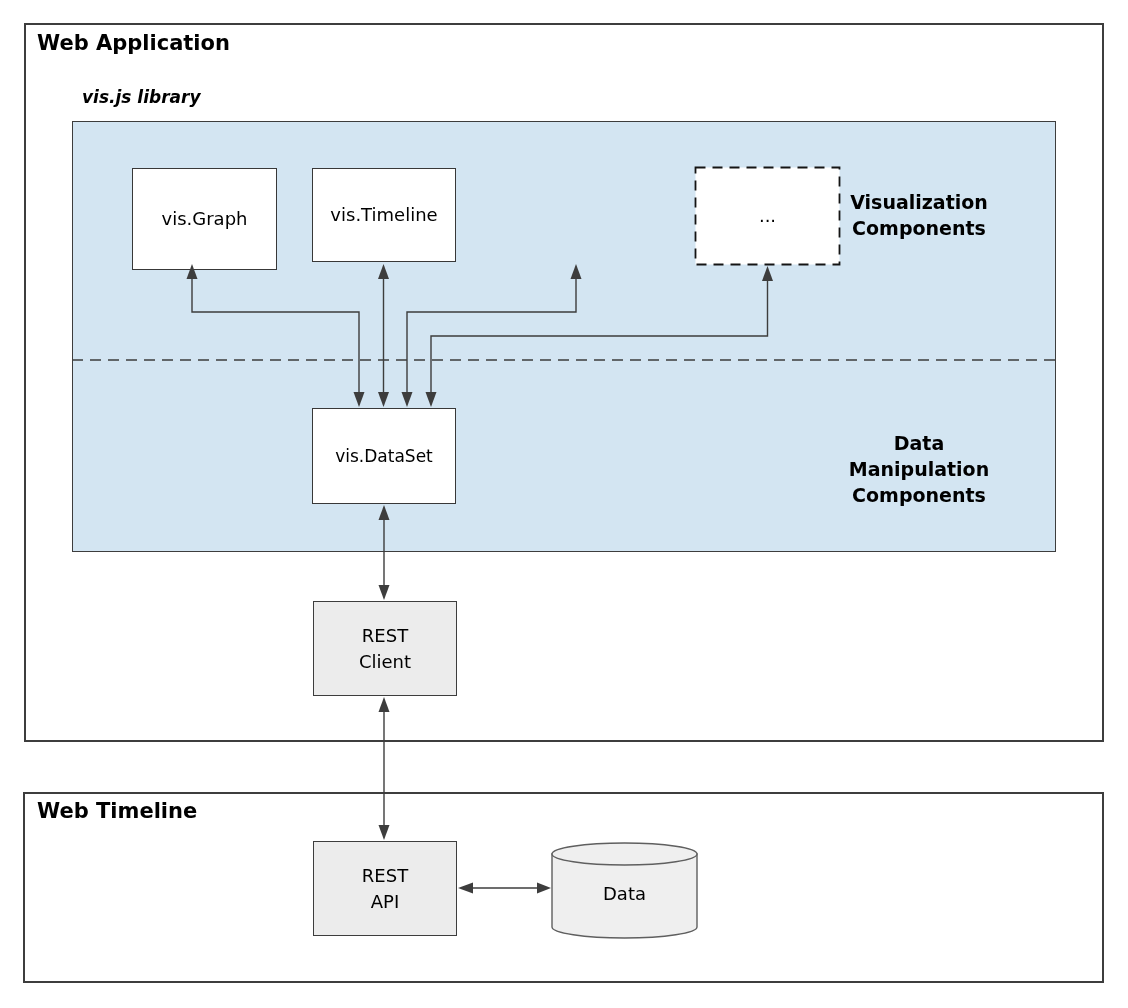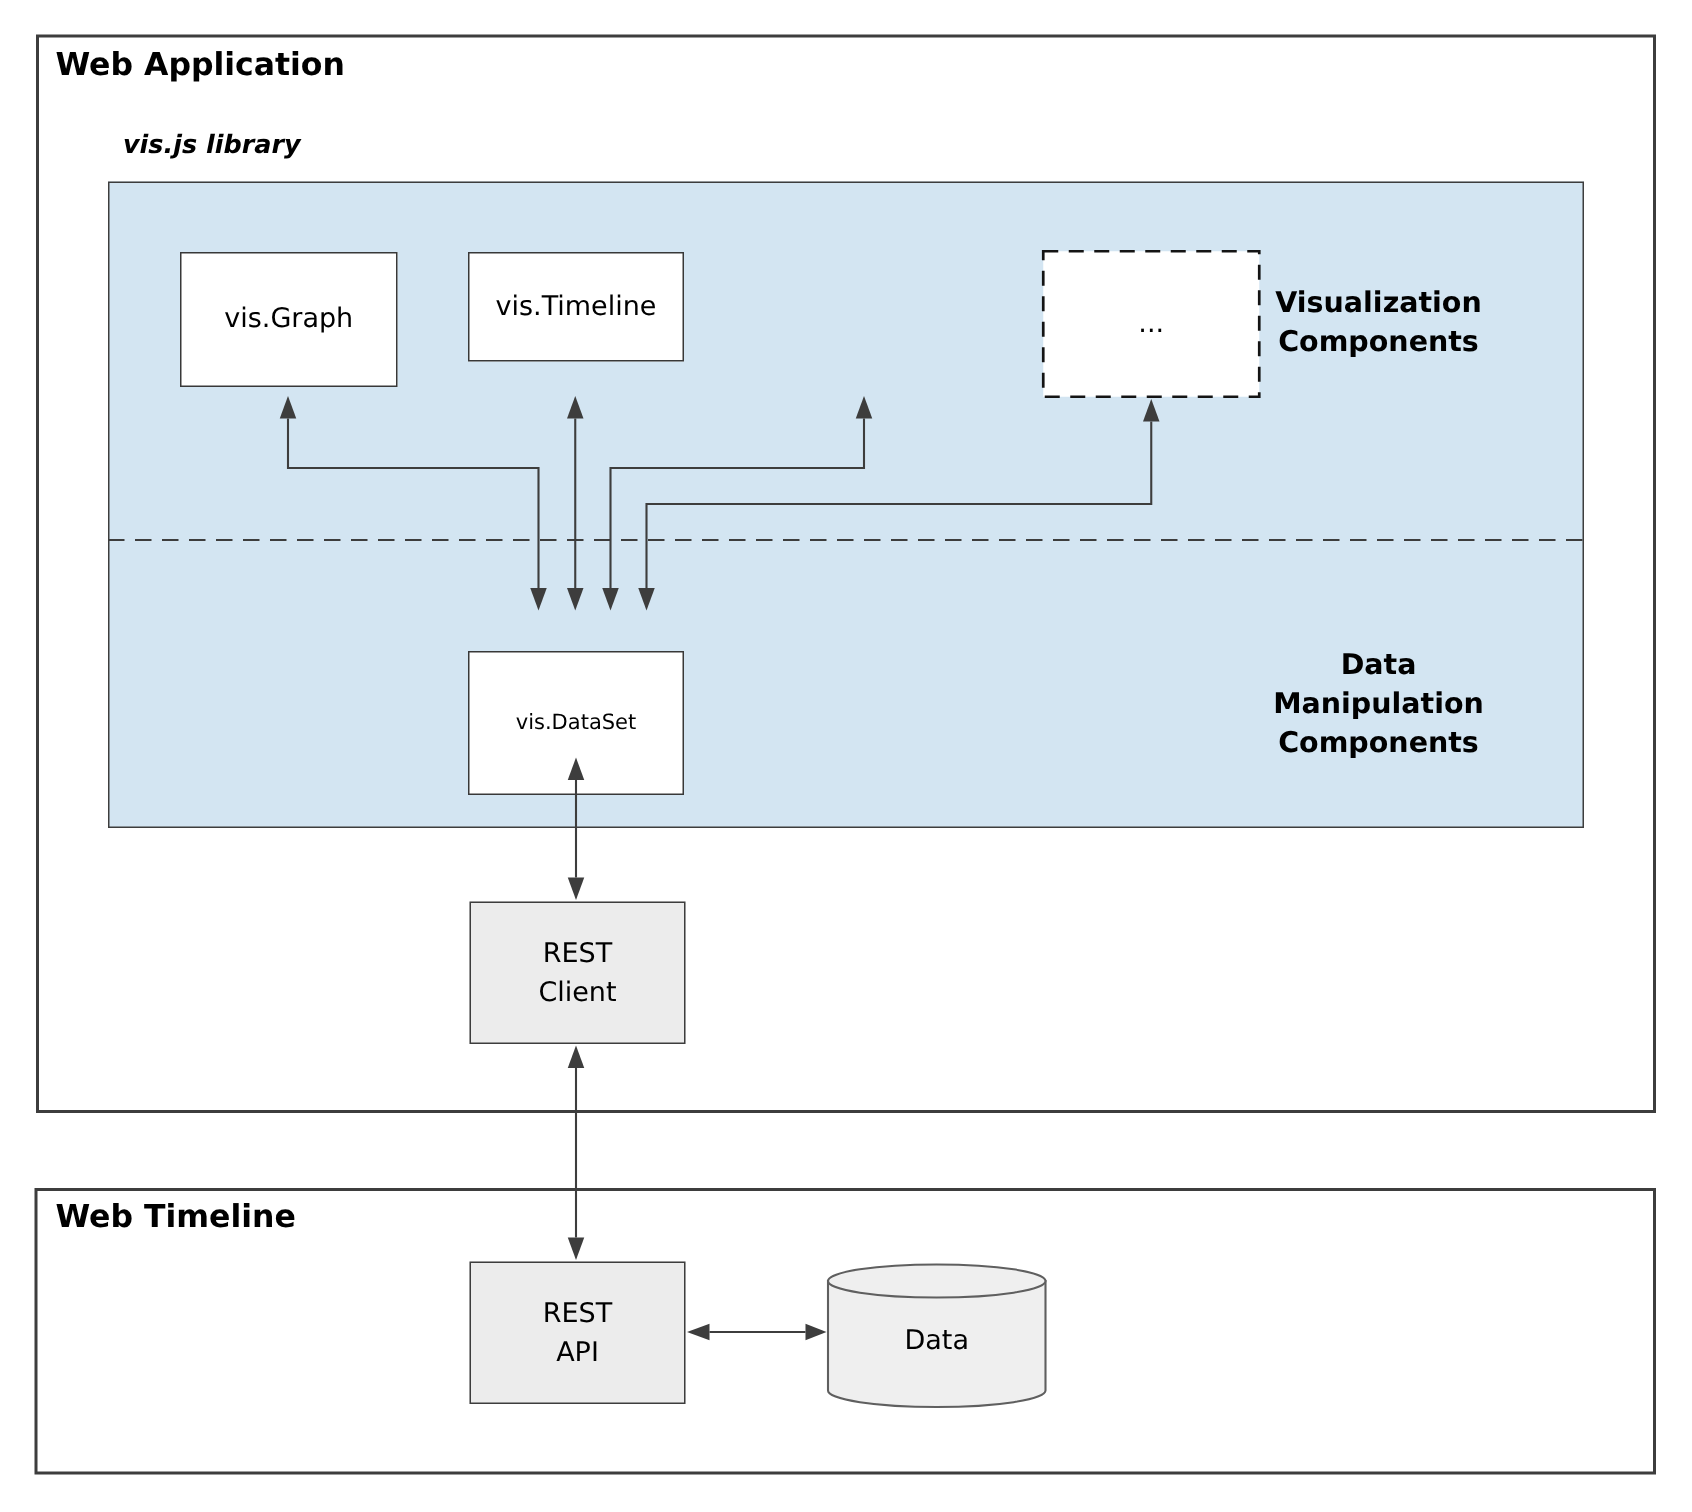--- a/index.html
+++ b/index.html
@@ -49,21 +49,21 @@
     justify-content: center;
     text-align: center;
     font-size: 18px;
     line-height: 26px;
     background: #ffffff;
     border: 1.5px solid #383838;
     white-space: pre-line;
     z-index: 3;
   }
   .node.gray { background: #ececec; border-color: #3d3d3d; }
-  .node.dataset { font-size: 14px; margin-top: 26px; }
+  .node.dataset { font-size: 17px; }
   .node.borderless { border: none; background: transparent; z-index: 6; }
   .side-label {
     position: absolute;
     font-weight: bold;
     font-size: 19px;
     line-height: 26px;
     text-align: center;
     white-space: pre-line;
     z-index: 3;
     margin-top: 20px;
@@ -79,22 +79,22 @@
 <body>
 
 <div class="page">
 
   <div class="frame" style="left:24px; top:23px; width:1080px; height:719px;"></div>
   <div class="section-title" style="left:37px; top:31px;text-align:center;">Web Application</div>
 
   <div class="lib-title" style="left:82px; top:87px;font-style:italic;">vis.js library</div>
   <div class="lib-bg"></div>
 
-  <div class="node" style="left:120px; top:168px; width:145px; height:90px;">vis.Graph</div>
-  <div class="node" style="left:312px; top:168px; width:144px; height:73px;">vis.Timeline</div>
+  <div class="node" style="left:132px; top:168px; width:145px; height:102px;">vis.Graph</div>
+  <div class="node" style="left:312px; top:168px; width:144px; height:94px;">vis.Timeline</div>
   <div class="node borderless" style="left:695px; top:167px; width:145px; height:98px;">...</div>
 
   <div class="side-label" style="left:818px; top:169px; width:202px;">Visualization
 Components</div>
   <div class="side-label" style="left:818px; top:410px; width:202px;">Data
 Manipulation
 Components</div>
 
   <div class="node dataset" style="left:312px; top:408px; width:144px; height:96px;">vis.DataSet</div>
 

